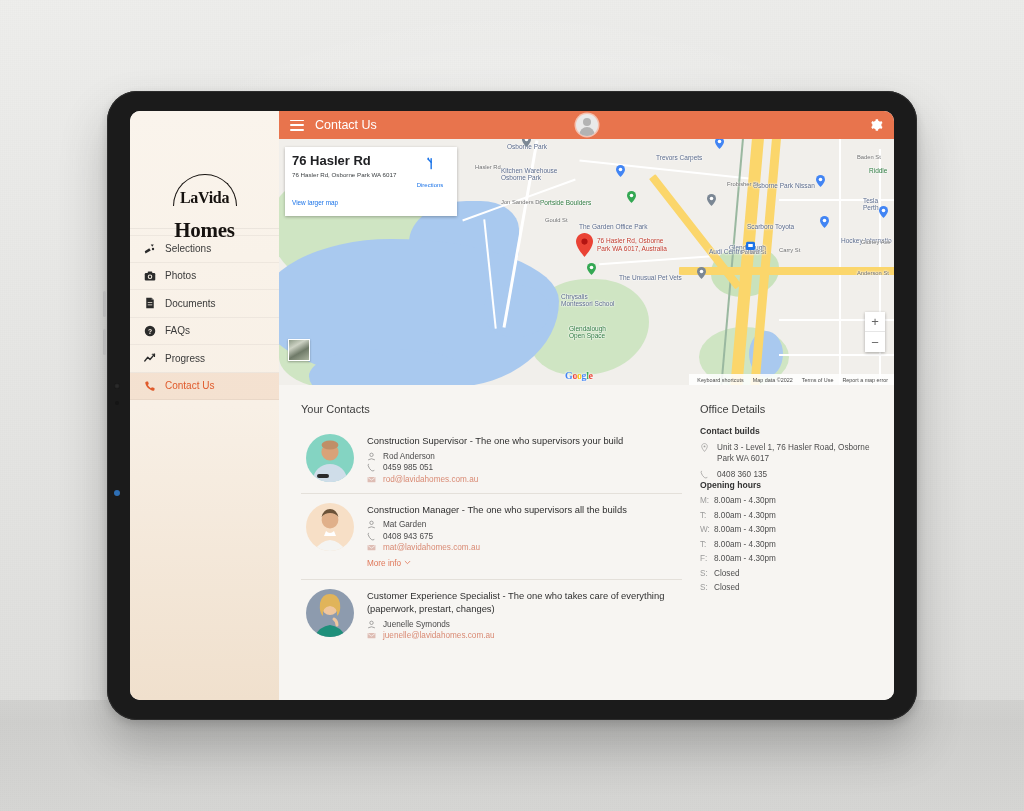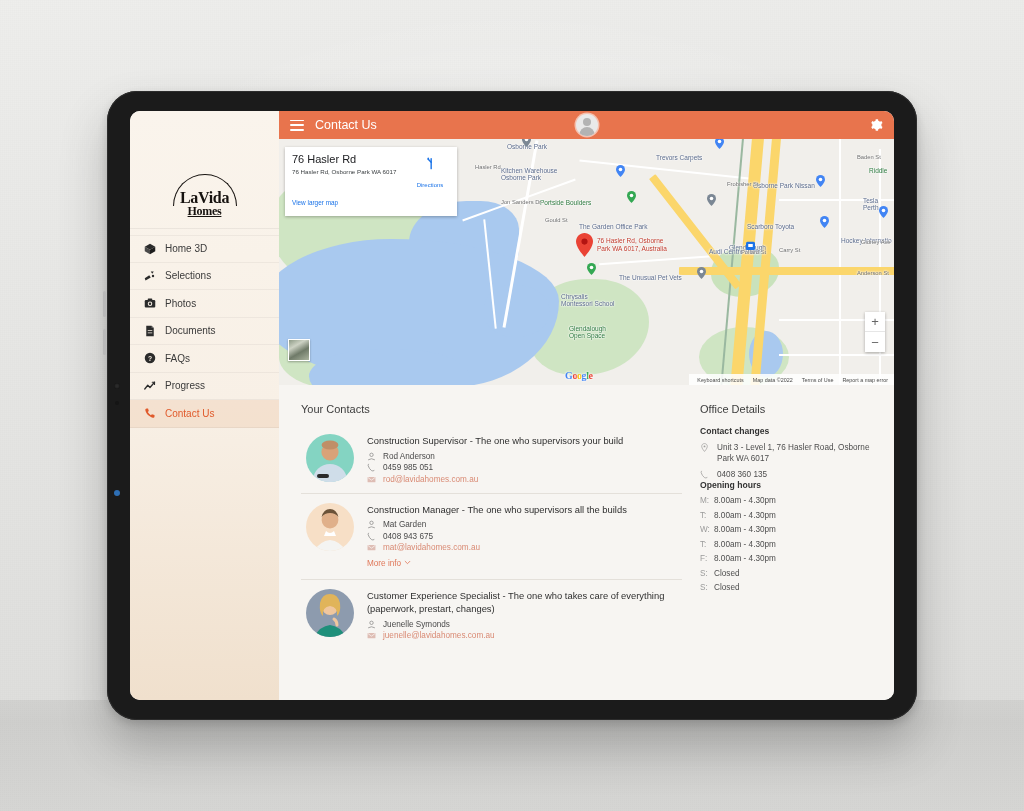--- a/index.html
+++ b/index.html
@@ -91,23 +91,23 @@
     position: absolute; left: 7px; top: 0; width: 64px; height: 32px;
     border: 1.4px solid #16120f; border-bottom: none;
     border-radius: 32px 32px 0 0;
   }
   .logo-t1 {
     position: absolute; left: 0; right: 0; top: 15px;
     font-family: "Liberation Serif", serif; font-weight: 700;
     font-size: 16px; letter-spacing: -0.3px; color: #16120f;
   }
   .logo-t2 {
-    position: absolute; left: 0; right: 0; top: 30px;
+    position: absolute; left: 0; right: 0; top: 44px;
     font-family: "Liberation Serif", serif; font-weight: 700;
-    font-size: 12px; letter-spacing: -0.3px; color: #16120f; text-decoration: underline;
+    font-size: 21px; letter-spacing: -0.3px; color: #16120f;
   }
 
   .nav { margin-top: 6px; }
   .nav-item {
     display: flex; align-items: center; gap: 9px;
     height: 27.5px; padding: 0 0 0 14px;
     border-bottom: 1px solid rgba(0,0,0,0.045);
     font-size: 10px; color: #3a3a3a; cursor: pointer;
   }
   .nav-item:first-child { border-top: 1px solid rgba(0,0,0,0.045); }
@@ -192,21 +192,21 @@
   .big-pin { position: absolute; width: 17px; height: 24px; }
   .big-pin svg { width: 17px; height: 24px; display: block; }
 
   .map-card {
     position: absolute; left: 6px; top: 8px; width: 172px;
     background: #fff; box-shadow: 0 1px 3px rgba(0,0,0,0.28);
     padding: 6px 7px 7px;
   }
   .mc-row { display: flex; align-items: flex-start; }
   .mc-left { flex: 1; min-width: 0; }
-  .mc-title { font-size: 11px; font-weight: 400; color: #202124; }
+  .mc-title { font-size: 13px; font-weight: 700; color: #202124; }
   .mc-sub { font-size: 6.2px; color: #3c4043; margin-top: 3px; }
   .mc-link { font-size: 6.4px; color: #1a73e8; margin-top: 8px; display: inline-block; cursor: pointer; }
   .mc-dir { width: 40px; text-align: center; padding-top: 4px; cursor: pointer; }
   .mc-dir svg { width: 14px; height: 14px; display: block; margin: 0 auto 2px; }
   .mc-dir span { font-size: 6px; color: #1a73e8; }
 
   .streetview-thumb {
     position: absolute; left: 9px; top: 200px; width: 22px; height: 22px;
     background: linear-gradient(150deg,#8d9a86 0%, #cdd2c4 30%, #6f7a68 60%, #aab39e 100%);
     border: 1.5px solid #fff; box-shadow: 0 1px 2px rgba(0,0,0,0.3);
@@ -295,30 +295,20 @@
       <aside class="sidebar">
         <div class="logo-area">
           <div class="logo">
             <div class="logo-arc"></div>
             <div class="logo-t1">LaVida</div>
             <div class="logo-t2">Homes</div>
           </div>
         </div>
 
         <nav class="nav">
-          <div class="nav-item">
-            <span class="nav-ico">
-                <svg viewBox="0 0 16 16">
-                  <path d="M8 1 L15 5 L8 9 L1 5 Z" fill="#2b2b2b"></path>
-                  <path d="M1 5 L8 9 L8 15 L1 11 Z" fill="#4a4a4a"></path>
-                  <path d="M15 5 L8 9 L8 15 L15 11 Z" fill="#1d1d1d"></path>
-                </svg>
-              </span>
-            <span>Home 3D</span>
-          </div>
           <div class="nav-item">
             <span class="nav-ico">
                 <svg viewBox="0 0 16 16">
                   <path d="M1 11 L7 7 L9 10 L2 14 Z" fill="#2b2b2b"></path>
                   <path d="M9 2 L11 5 L13 2 Z" fill="#2b2b2b"></path>
                   <circle cx="12" cy="8" r="1.6" fill="#2b2b2b"></circle>
                 </svg>
               </span>
             <span>Selections</span>
           </div>
@@ -686,21 +676,21 @@
                       </svg>
                     </span>
                   <span>juenelle@lavidahomes.com.au</span>
                 </div>
               </div>
             </div>
           </div>
 
           <div class="col-office">
             <div class="o-title">Office Details</div>
-            <div class="o-sub">Contact changes</div>
+            <div class="o-sub">Contact builds</div>
             <div class="o-row">
               <span class="ic">
                   <svg viewBox="0 0 16 16">
                     <path d="M8 1 C5 1 3 3.2 3 6 c0 3.8 5 9 5 9 s5-5.2 5-9 c0-2.8-2-5-5-5z" fill="none" stroke="#666" stroke-width="1.3"></path>
                     <circle cx="8" cy="6" r="1.7" fill="#666"></circle>
                   </svg>
                 </span>
               <span>Unit 3 - Level 1, 76 Hasler Road, Osborne Park WA 6017</span>
             </div>
             <div class="o-row">

